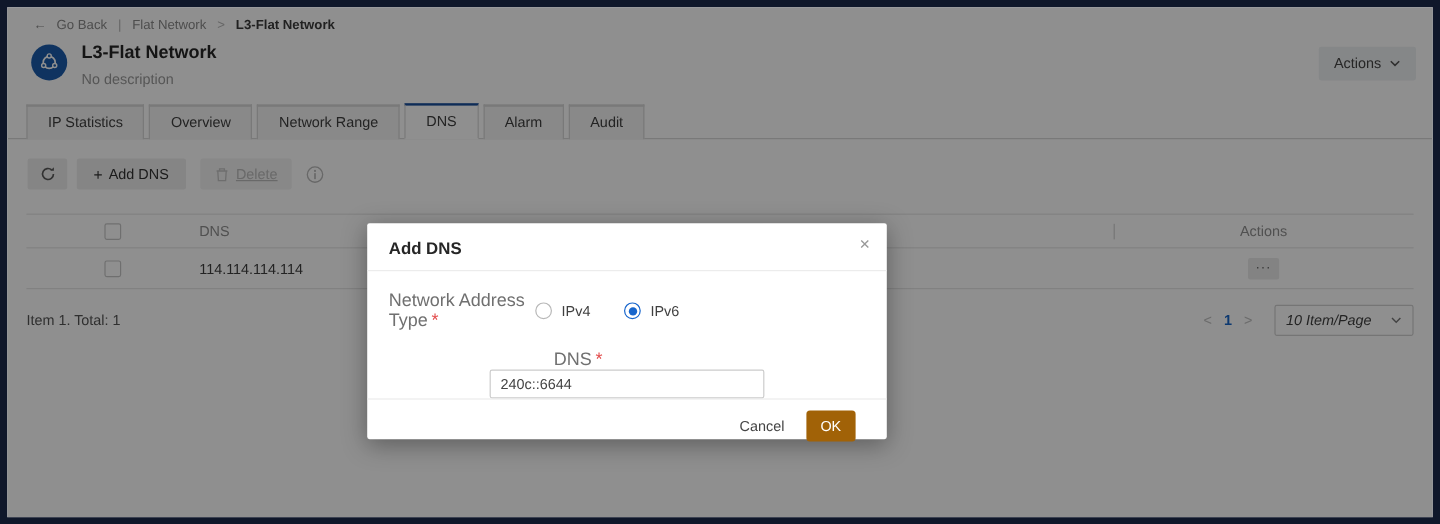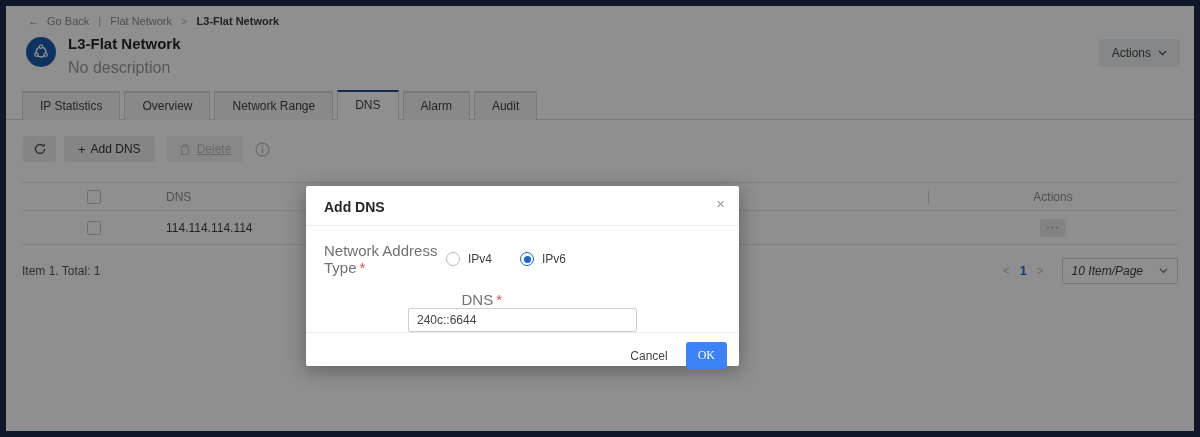--- a/index.html
+++ b/index.html
@@ -12,21 +12,21 @@
   .breadcrumb .link { color:#8a8a8a; cursor:pointer; }
   .breadcrumb .sep { margin:0 6px; color:#b5b5b5; }
   .breadcrumb .current { color:#3c3c3c; font-weight:bold; }
 
   
   .page-header { display:flex; align-items:flex-start; padding:8px 14px 0 20px; }
   .entity-icon { width:30px; height:30px; border-radius:50%; background:#1b5cab;
     display:flex; align-items:center; justify-content:center; flex:0 0 auto; margin-top:2px; }
   .title-block { margin-left:12px; }
   .page-title { font-size:15px; font-weight:bold; color:#262626; }
-  .page-desc { margin-top:7px; font-size:16px; color:#9a9a9a; }
+  .page-desc { margin-top:7px; font-size:12px; color:#9a9a9a; }
   .spacer { flex:1; }
   .actions-btn { background:#eef0f2; border:none; border-radius:2px; padding:7px 13px;
     font-size:12px; color:#444; display:flex; align-items:center; gap:7px; cursor:pointer;
     margin-top:4px; font-family:inherit; }
 
   
   .tabs { display:flex; align-items:flex-end; margin-top:13px; padding-left:16px;
     border-bottom:1px solid #d8d8d8; }
   .tab { border:1px solid #d8d8d8; border-bottom:none; background:#f4f4f4;
     padding:6px 17px 7px; margin-right:4px; margin-bottom:-1px; font-size:12px;
@@ -85,26 +85,26 @@
   .radio-group { display:flex; align-items:center; gap:28px; }
   .radio-item { display:flex; align-items:center; gap:8px; cursor:pointer; }
   .radio { width:14px; height:14px; border-radius:50%; border:1px solid #b8b8b8;
     background:#fff; display:flex; align-items:center; justify-content:center; }
   .radio.selected { border:1px solid #1765cc; }
   .radio.selected::after { content:""; width:7px; height:7px; border-radius:50%;
     background:#1765cc; }
   .radio-label { color:#3f3f3f; }
   .text-input { width:229px; height:24px; border:1px solid #ccc; border-radius:2px;
     padding:0 8px; font-size:12px; color:#444; font-family:inherit; }
-  .modal-footer { border-top:1px solid #ececec; padding:9px 12px 12px;
+  .modal-footer { border-top:1px solid #ececec; padding:9px 26px 12px;
     display:flex; justify-content:flex-end; align-items:center; gap:18px; }
   .cancel-btn { background:none; border:none; color:#444; font-size:12px; cursor:pointer;
     font-family:inherit; }
-  .ok-btn { background:#3b82f6; color:#fff; border:none; border-radius:3px;
-    padding:6px 12px; font-size:12px; cursor:pointer; font-family:Liberation Serif, serif; }
+  .ok-btn { background:#a16207; color:#fff; border:none; border-radius:3px;
+    padding:6px 12px; font-size:12px; cursor:pointer; font-family:Liberation Sans, sans-serif; }
 
   svg { display:block; }
 </style>
 </head>
 <body>
 
 <div class="viewport">
 
   <div class="breadcrumb">
     <span class="link">←</span>

